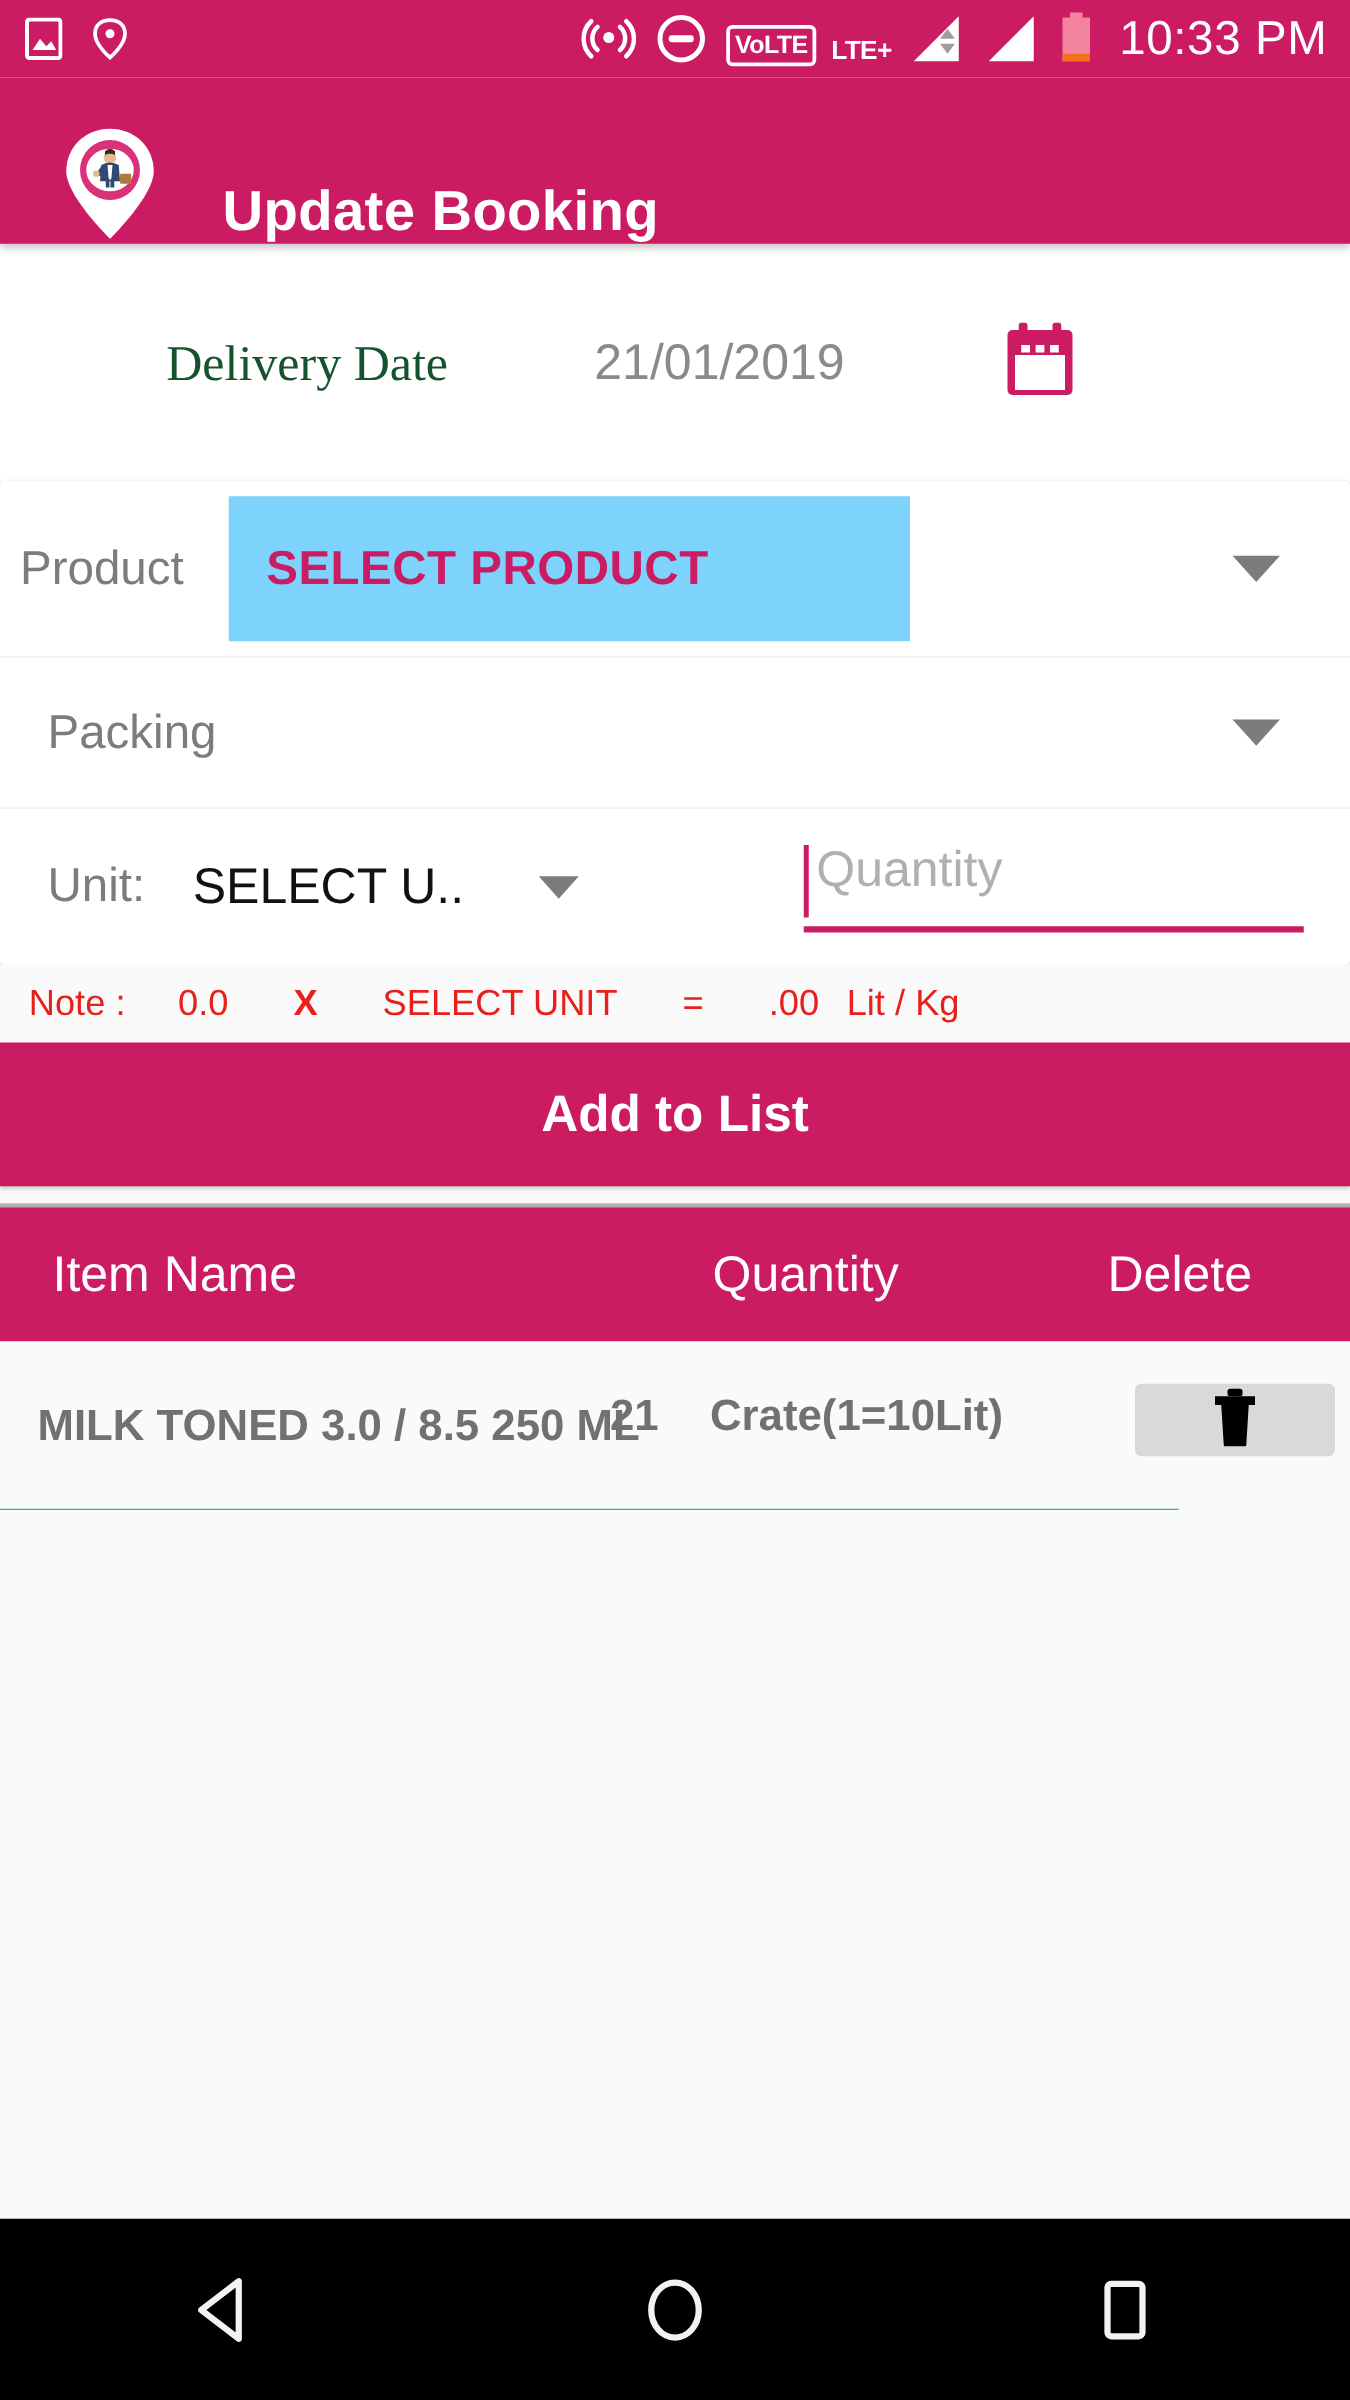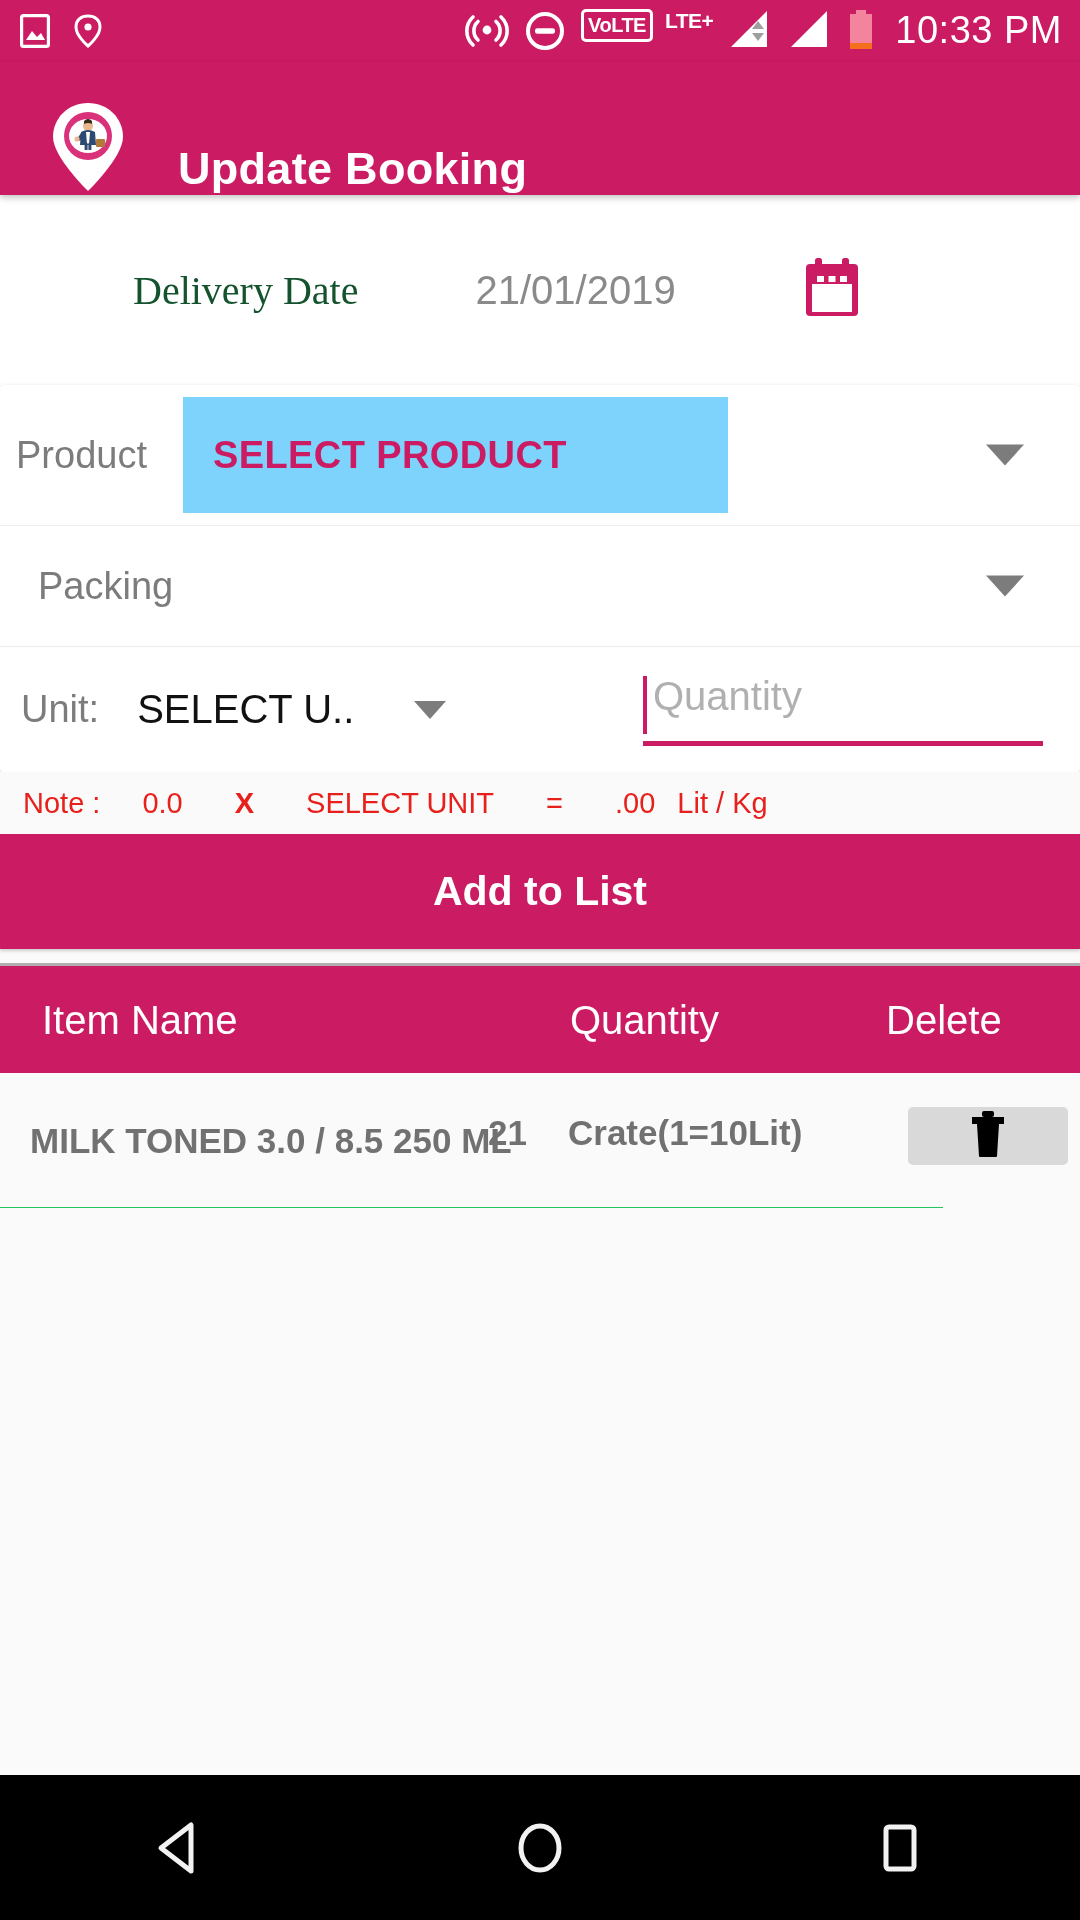--- a/index.html
+++ b/index.html
@@ -11,21 +11,21 @@
   }
   .phone { position:relative; width:1080px; height:1920px; background:#FAFAFA; }
 
   
   .statusbar {
     position:absolute; top:0; left:0; width:1080px; height:62px;
     background:#CB1B63; color:#fff;
     display:flex; align-items:center; padding:0 18px 0 20px;
   }
   .sb-left { display:flex; align-items:center; gap:22px; }
-  .sb-right { margin-left:auto; display:flex; align-items:flex-start; gap:14px; }
+  .sb-right { margin-left:auto; display:flex; align-items:flex-end; gap:14px; }
   .sb-icon { display:flex; align-items:center; justify-content:center; }
   .volte-badge {
     border:3px solid #fff; border-radius:5px;
     font-size:20px; font-weight:bold; line-height:1;
     padding:3px 4px 4px 4px; letter-spacing:-0.5px;
     font-family:"Liberation Sans", sans-serif;
   }
   .lte-text { font-size:21px; font-weight:bold; letter-spacing:-0.5px; margin-left:-2px; }
   .clock { font-size:38px; font-weight:400; letter-spacing:0.5px; margin-left:6px; }
 
@@ -62,21 +62,21 @@
   .form-row { position:relative; width:1080px; display:flex; align-items:center; }
   .divider-line { height:1px; background:#ECECEC; width:100%; }
 
   .row-product { height:140px; }
   .row-packing { height:120px; }
   .row-unit { height:125px; }
 
   .f-label { font-size:38px; color:#7C7C7C; }
   .product-label { margin-left:16px; }
   .packing-label { margin-left:38px; }
-  .unit-label { margin-left:21px; font-size:38px; color:#7C7C7C; }
+  .unit-label { margin-left:38px; font-size:38px; color:#7C7C7C; }
 
   .select-product-box {
     margin-left:36px;
     background:#7dd3fc;
     width:545px; height:116px;
     display:flex; align-items:center;
   }
   .select-product-text {
     color:#CB1B63; font-size:38px; font-weight:bold;
     margin-left:30px; letter-spacing:0.4px;

